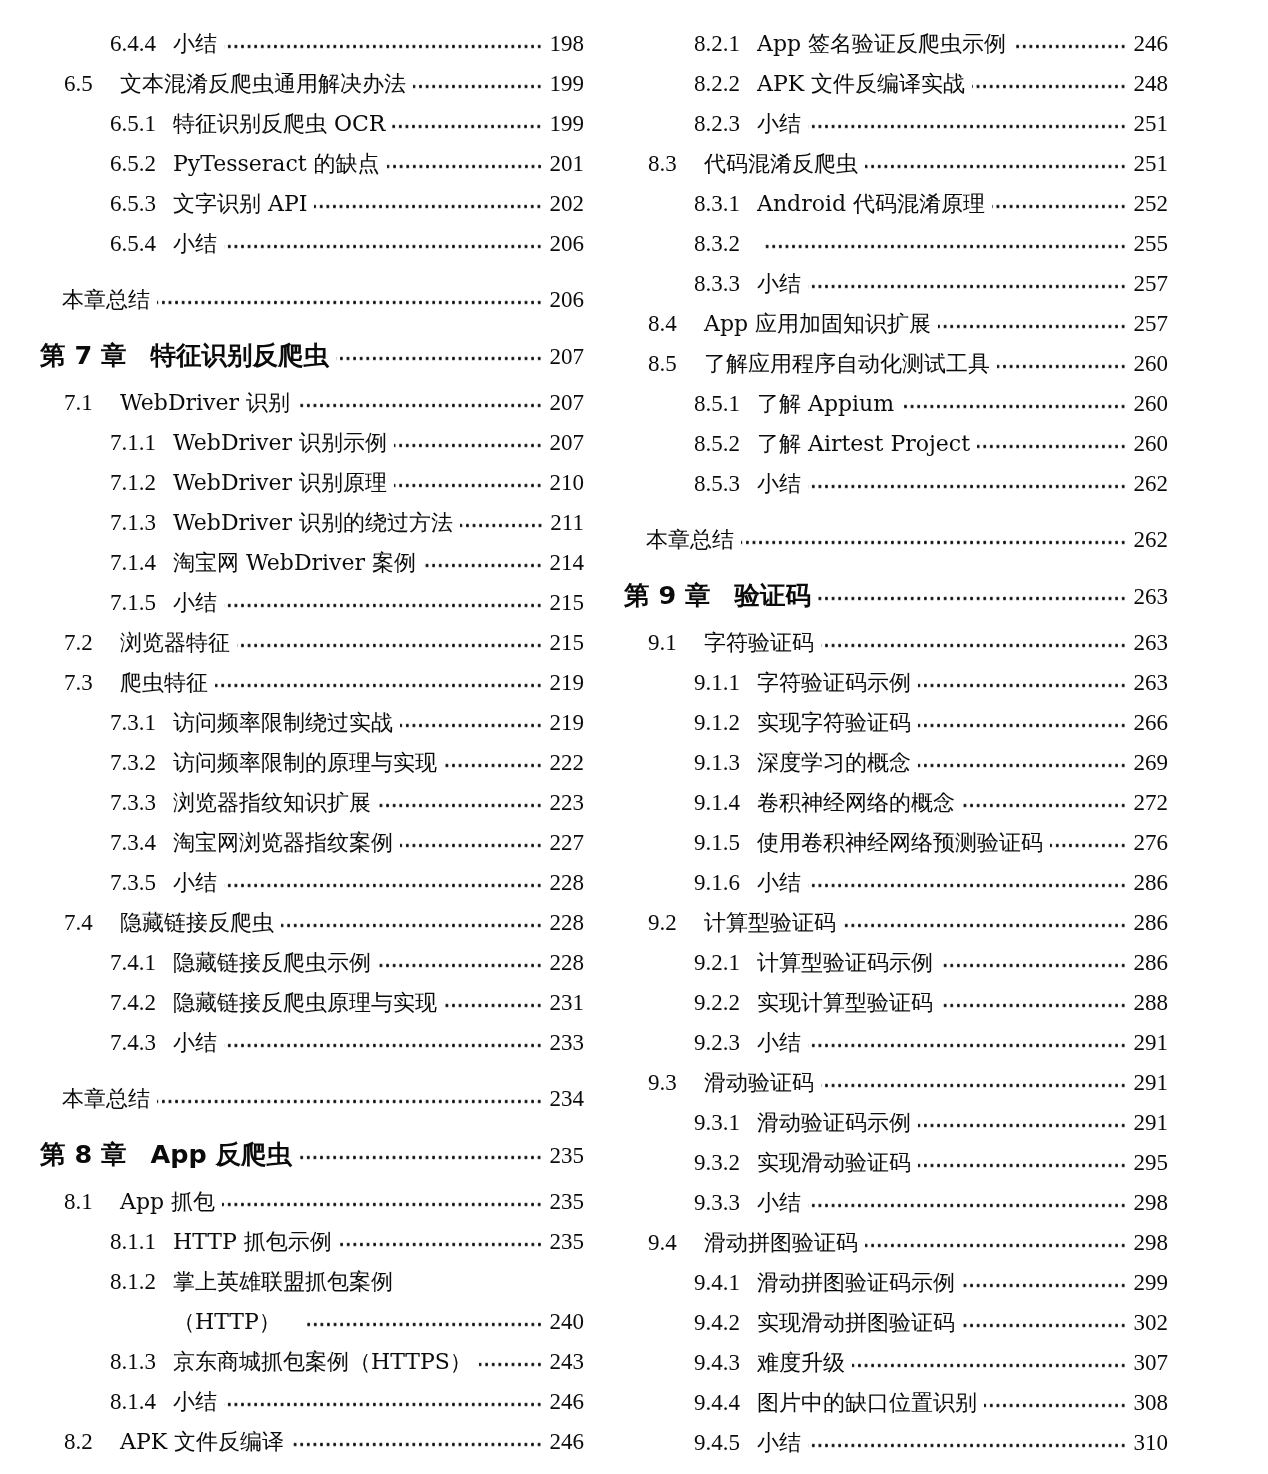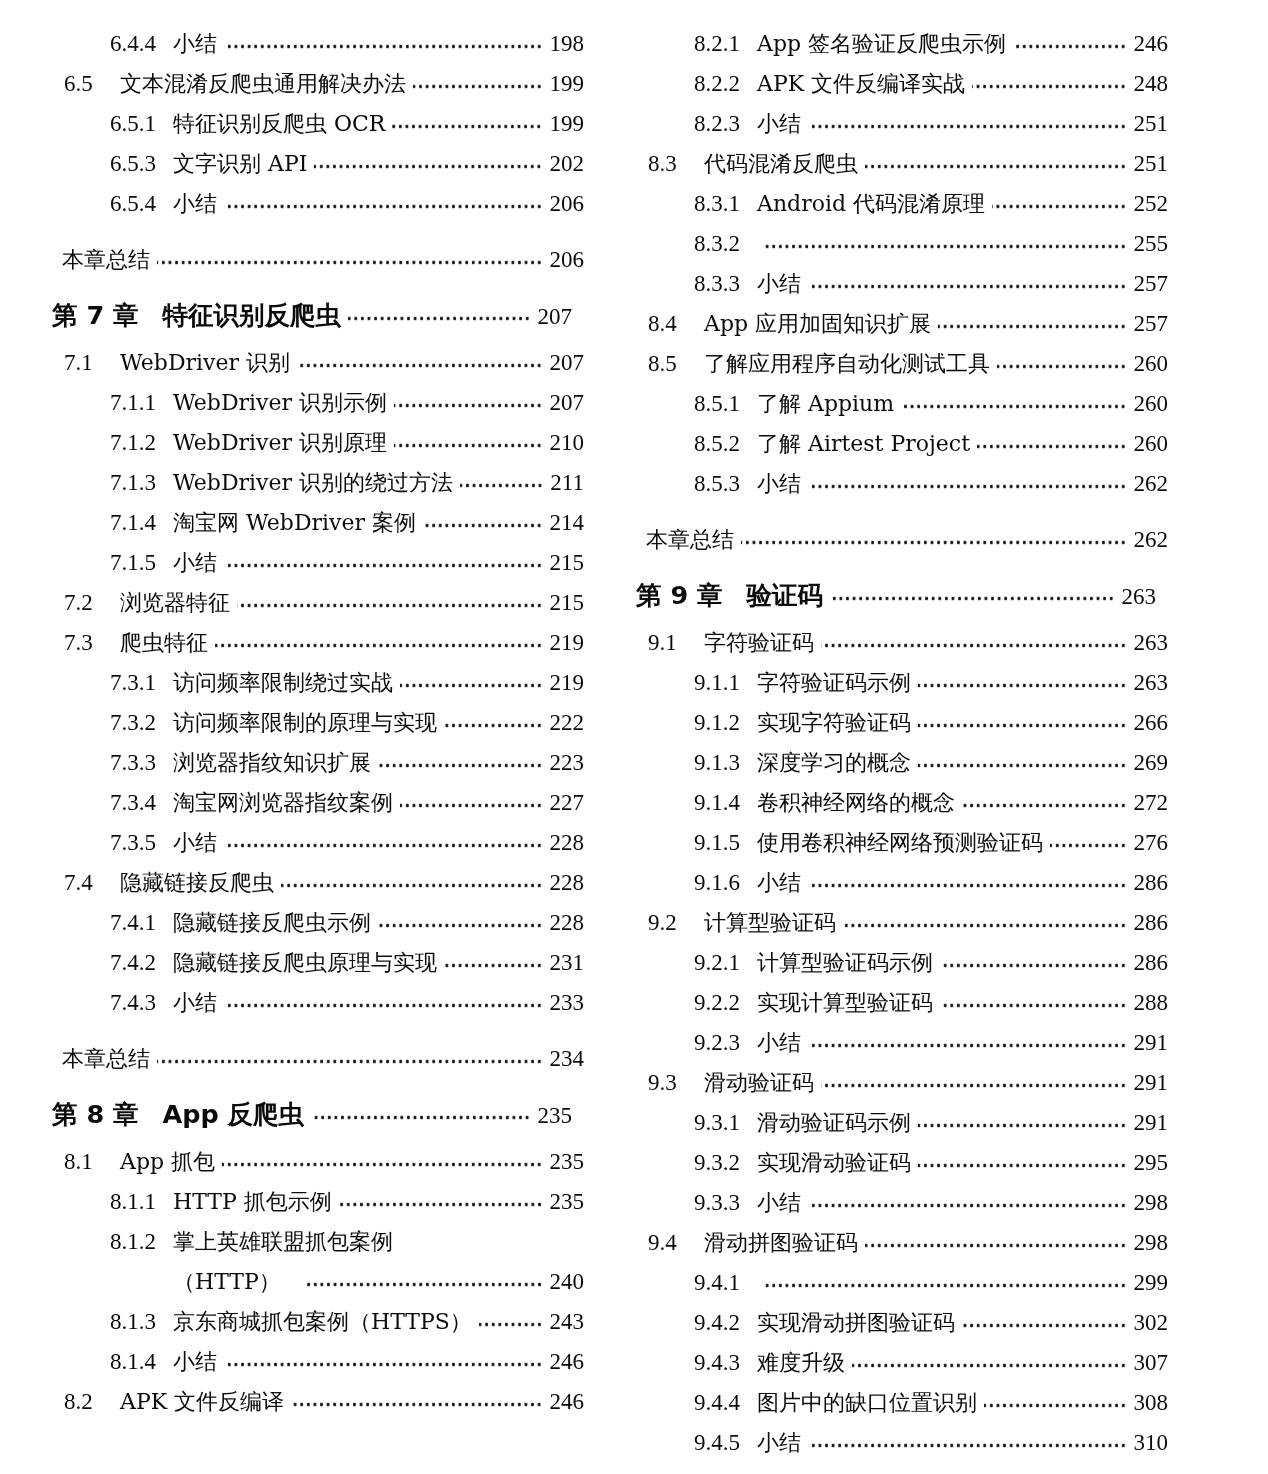--- a/index.html
+++ b/index.html
@@ -29,21 +29,21 @@
 
   .section     { padding-left:24px;align-items:center; }
   .section .num    { width:56px; }
   .subsection  { padding-left:70px; }
   .subsection .num { width:63px; }
   .summary     { padding-left:22px;margin-top:16px; }
   .continuation{ padding-left:133px; }
   .continuation .dots { margin-left:24px; }
 
   .chapter {
-    height:46px; line-height:46px; margin:12px 12px 5px;
+    height:46px; line-height:46px; margin:12px 0 5px;
     font-family:"DejaVu Sans","Liberation Sans",sans-serif;
     font-weight:700; font-size:25.5px;
   }
   .chapter .num { font-family:inherit; font-size:25.5px; width:auto; margin-right:24px; }
   .chapter .pg  { font-weight:400; }
 </style>
 </head>
 <body>
 
 <div class="page">
@@ -60,20 +60,26 @@
         <span class="dots"></span>
         <span class="pg">199</span>
       </div>
       <div class="row subsection">
         <span class="num">6.5.1</span>
         <span class="title">特征识别反爬虫 OCR</span>
         <span class="dots"></span>
         <span class="pg">199</span>
       </div>
       <div class="row subsection">
+        <span class="num">6.5.2</span>
+        <span class="title">PyTesseract 的缺点</span>
+        <span class="dots"></span>
+        <span class="pg">201</span>
+      </div>
+      <div class="row subsection">
         <span class="num">6.5.3</span>
         <span class="title">文字识别 API</span>
         <span class="dots"></span>
         <span class="pg">202</span>
       </div>
       <div class="row subsection">
         <span class="num">6.5.4</span>
         <span class="title">小结</span>
         <span class="dots"></span>
         <span class="pg">206</span>
@@ -416,20 +422,21 @@
         <span class="pg">298</span>
       </div>
       <div class="row section">
         <span class="num">9.4</span>
         <span class="title">滑动拼图验证码</span>
         <span class="dots"></span>
         <span class="pg">298</span>
       </div>
       <div class="row subsection">
         <span class="num">9.4.1</span>
+        <span class="title">滑动拼图验证码示例</span>
         <span class="dots"></span>
         <span class="pg">299</span>
       </div>
       <div class="row subsection">
         <span class="num">9.4.2</span>
         <span class="title">实现滑动拼图验证码</span>
         <span class="dots"></span>
         <span class="pg">302</span>
       </div>
       <div class="row subsection">

